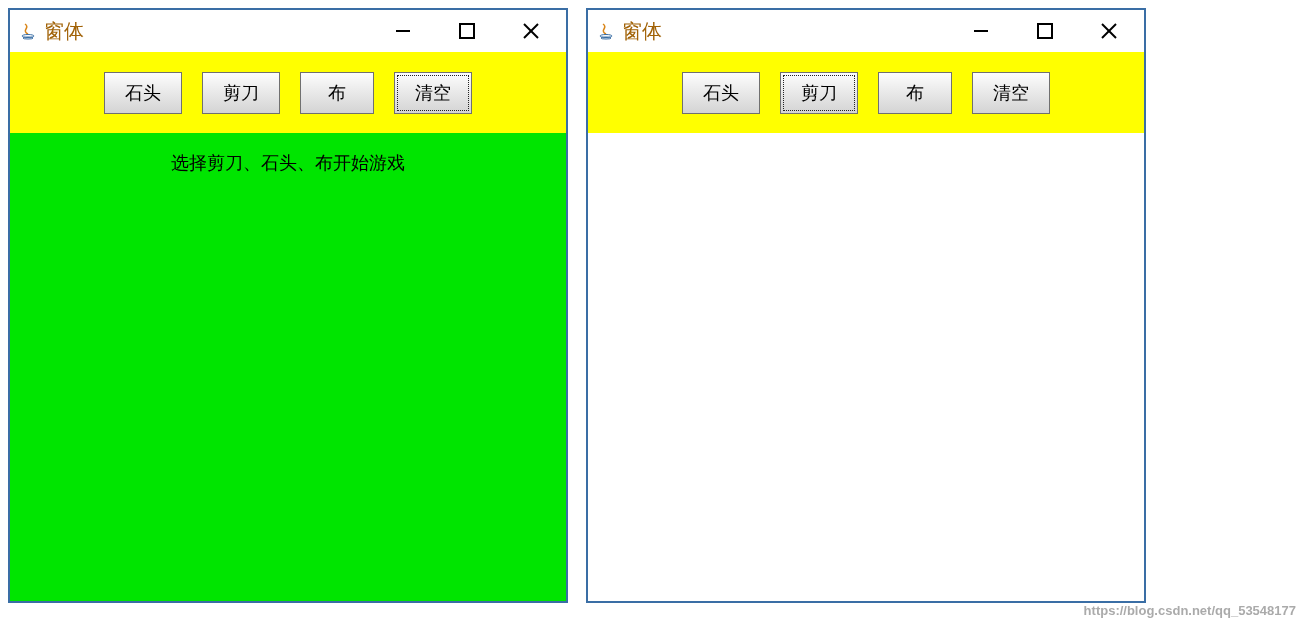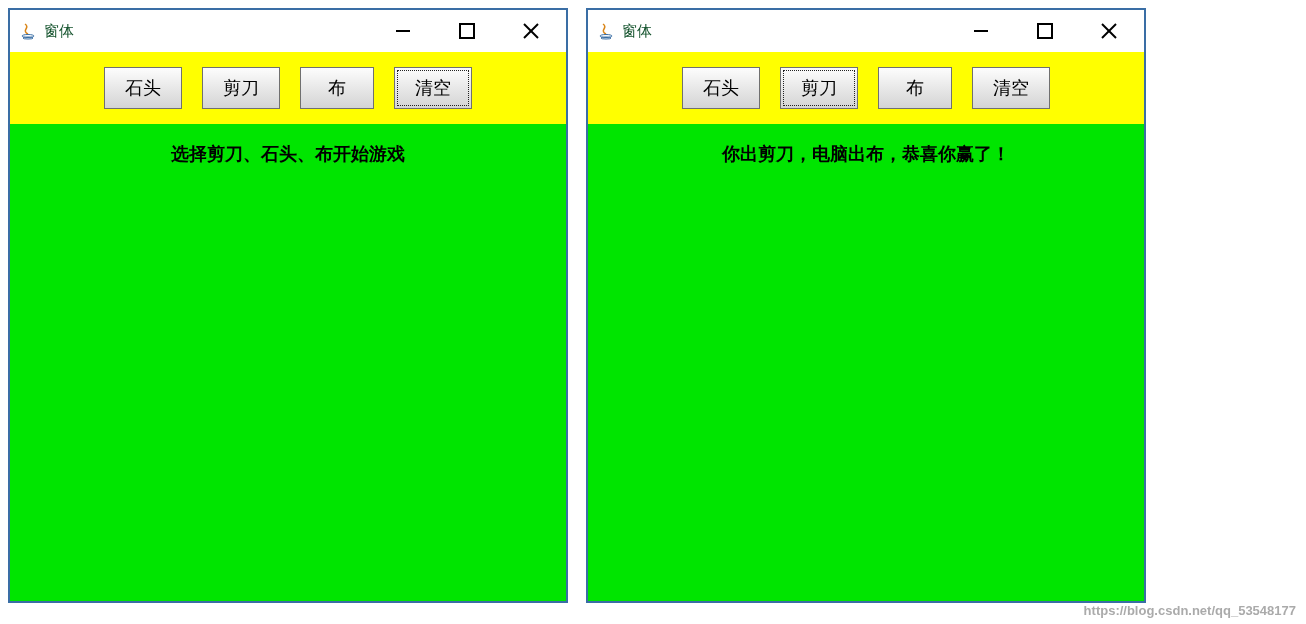--- a/index.html
+++ b/index.html
@@ -39,40 +39,40 @@
       flex: 1;
     }
     .java-icon {
       width: 20px;
       height: 20px;
       display: flex;
       align-items: center;
       justify-content: center;
     }
     .title-text {
-      font-size: 15px;
-      color: #14532d;
+      font-size: 20px;
+      color: #a16207;
     }
     .titlebar-controls {
       display: flex;
       align-items: center;
       gap: 40px;
       padding-right: 15px;
     }
     .ctrl {
       width: 24px;
       height: 24px;
       display: flex;
       align-items: center;
       justify-content: center;
       cursor: default;
     }
     .toolbar {
       background: #ffff00;
-      height: 72px;
+      height: 81px;
       display: flex;
       align-items: center;
       justify-content: center;
       gap: 20px;
       padding: 0 10px;
     }
     .btn {
       background: linear-gradient(to bottom, #fdfdfd 0%, #e8e8e8 50%, #d4d4d4 100%);
       border: 1px solid #707070;
       padding: 8px 20px;
@@ -89,21 +89,21 @@
     }
     .content {
       flex: 1;
       background: #00e500;
       padding-top: 18px;
       text-align: center;
     }
     .message {
       font-size: 18px;
       color: #000000;
-      font-weight: bold;
+      font-weight: normal;
     }
     .watermark {
       position: absolute;
       right: 10px;
       bottom: 6px;
       font-size: 13px;
       color: rgba(100,100,100,0.55);
       font-family: Arial, sans-serif;
       font-weight: bold;
     }
@@ -183,18 +183,15 @@
           </svg>
       </span>
     </div>
   </div>
   <div class="toolbar">
     <button class="btn">石头</button>
     <button class="btn focused">剪刀</button>
     <button class="btn">布</button>
     <button class="btn">清空</button>
   </div>
-  <div class="content">
-    <div class="message">你出剪刀，电脑出布，恭喜你赢了！</div>
-  </div>
 </div>
 
 <div class="watermark">https://blog.csdn.net/qq_53548177</div>
 
 </body></html>

